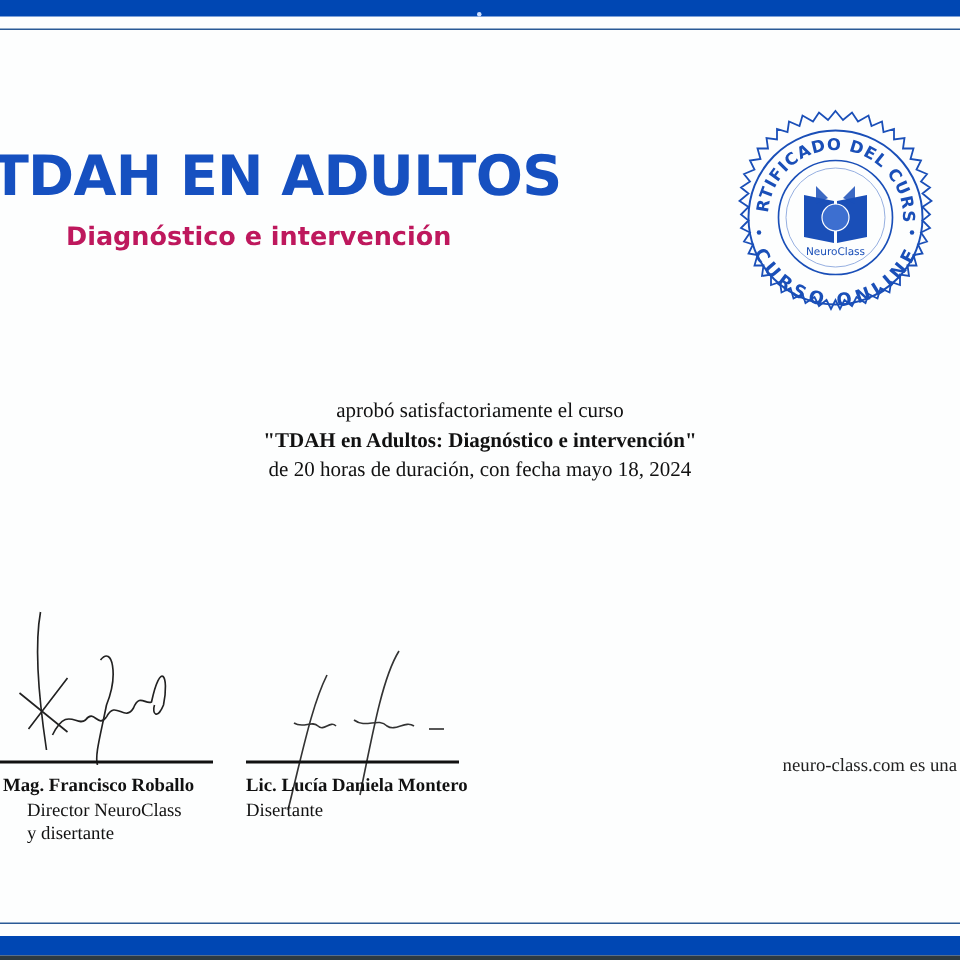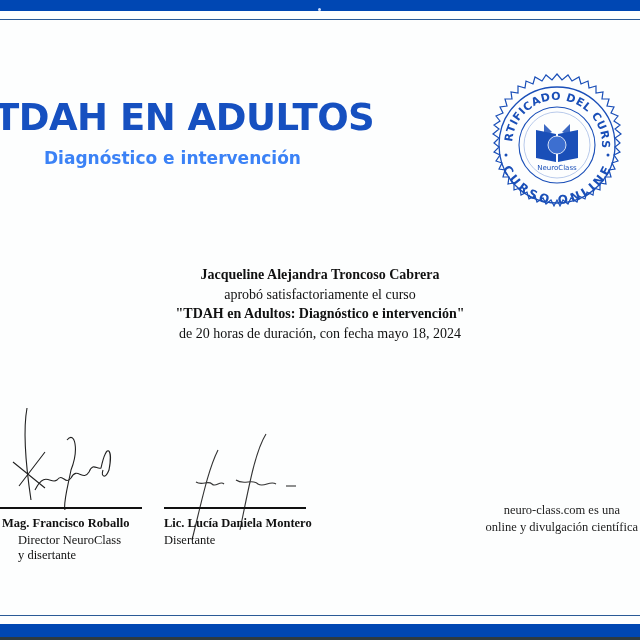--- a/index.html
+++ b/index.html
@@ -5,21 +5,21 @@
   html, body { margin:0; padding:0; }
   body { width:640px; height:640px; background:#fdfefe; position:relative; overflow:hidden; font-family:"Liberation Serif", serif; color:#111; }
   .band-top { position:absolute; left:0; top:0; width:640px; height:11px; background:#0047b3; }
   .line-top { position:absolute; left:0; top:19px; width:640px; height:1px; background:#2a5a96; }
   .line-bottom { position:absolute; left:0; top:615px; width:640px; height:1px; background:#2a5a96; }
   .band-bottom { position:absolute; left:0; top:624px; width:640px; height:13px; background:#0047b3; }
   .dark-bottom { position:absolute; left:0; top:637px; width:640px; height:3px; background:#2d3a40; }
   .dot { position:absolute; left:318px; top:8px; width:3px; height:3px; border-radius:50%; background:#cfe0ff; }
 
   .title { position:absolute; left:-6px; top:96px; font-family:"DejaVu Sans", sans-serif; font-weight:bold; font-size:37px; color:#1650c0; letter-spacing:-0.5px; white-space:nowrap; }
-  .subtitle { position:absolute; left:44px; top:148px; font-family:"DejaVu Sans", sans-serif; font-weight:bold; font-size:17px; color:#3b82f6; white-space:nowrap; }
+  .subtitle { position:absolute; left:44px; top:148px; font-family:"DejaVu Sans", sans-serif; font-weight:bold; font-size:17px; color:#be185d; white-space:nowrap; }
 
   .seal { position:absolute; left:484px; top:72px; width:146px; height:146px; }
 
   .body-text { position:absolute; left:140px; top:265px; width:360px; text-align:center; font-size:14px; line-height:19.5px; }
   .body-text .b { font-weight:bold; }
 
   .sig { position:absolute; }
   .sig-line { position:absolute; height:1.5px; background:#111; }
   .sig-name { position:absolute; font-weight:bold; font-size:12.5px; white-space:nowrap; }
   .sig-role { position:absolute; font-size:12.5px; line-height:15px; white-space:nowrap; }
@@ -61,21 +61,20 @@
     <path d="M52 58 L52 86 L72 90 L72 62 Z"></path>
     <path d="M94 58 L94 86 L74 90 L74 62 Z"></path>
     <path d="M60 52 L60 64 L68 60 Z" opacity="0.85"></path>
     <path d="M86 52 L86 64 L78 60 Z" opacity="0.85"></path>
   </g>
   <circle cx="73" cy="73" r="9" fill="#3d6fd0" stroke="#ffffff" stroke-width="0.8"></circle>
   <text x="73" y="98" text-anchor="middle" font-family="DejaVu Sans, sans-serif" font-size="7" fill="#1a4fb8">NeuroClass</text>
 </svg>
 
 <div class="body-text">
-  <div class="b">Jacqueline Alejandra Troncoso Cabrera</div>
   <div>aprobó satisfactoriamente el curso</div>
   <div class="b">"TDAH en Adultos: Diagnóstico e intervención"</div>
   <div>de 20 horas de duración, con fecha mayo 18, 2024</div>
 </div>
 
 <svg class="sig" style="left:5px; top:400px; width:120px; height:110px;" viewBox="0 0 120 110">
   <g fill="none" stroke="#222" stroke-width="1.1">
     <path d="M22 8 C18 30 20 60 26 100"></path>
     <path d="M8 62 L40 88 M14 86 L40 52"></path>
     <path d="M30 90 C40 70 46 85 52 80 C58 72 60 86 66 78"></path>
@@ -98,18 +97,17 @@
     <path d="M58 50 C66 56 74 48 80 54 C86 58 92 50 98 54"></path>
     <path d="M108 56 L118 56"></path>
   </g>
 </svg>
 <div class="sig-line" style="left:164px; top:507px; width:142px;"></div>
 <div class="sig-name" style="left:164px; top:516px;">Lic. Lucía Daniela Montero</div>
 <div class="sig-role" style="left:164px; top:533px;">Disertante</div>
 
 <div class="footer-note">
   <div>neuro-class.com es una</div>
-  <div>online y divulgación científica</div>
 </div>
 
 <div class="line-bottom"></div>
 <div class="band-bottom"></div>
 <div class="dark-bottom"></div>
 
 </body></html>

